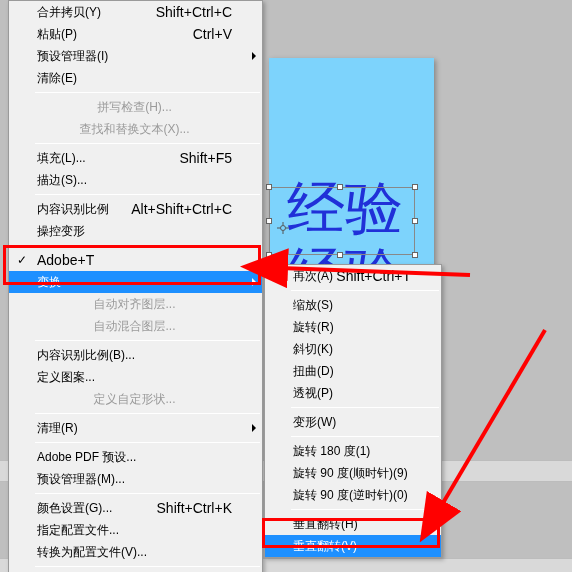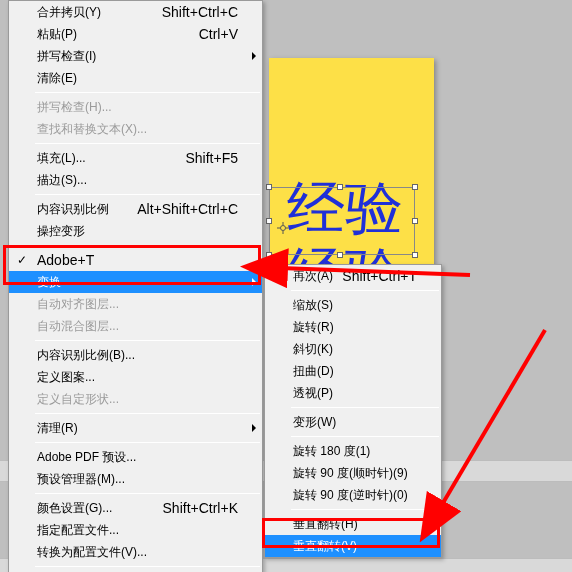--- a/index.html
+++ b/index.html
@@ -16,21 +16,21 @@
     position: absolute;
     left: 0; top: 0; right: 0; bottom: 0;
     background: #bfbfbf;
   }
   .paper {
     position: absolute;
     left: 269px;
     top: 58px;
     width: 165px;
     height: 256px;
-    background: #fde047;
+    background: #7dd3fc;
     box-shadow: 2px 2px 5px rgba(0,0,0,0.3);
   }
   .paper .txt {
     position: absolute;
     font-family: "SimSun", serif;
     font-size: 58px;
     color: #2030d8;
     font-weight: 400;
     white-space: nowrap;
   }
@@ -65,26 +65,26 @@
   }
   .menu-sub {
     left: 264px;
     top: 264px;
     width: 178px;
   }
   .mi {
     display: flex;
     align-items: center;
     height: 22px;
-    padding: 0 24px 0 28px;
+    padding: 0 30px 0 28px;
     position: relative;
     color: #000;
     white-space: nowrap;
   }
-  .mi.disabled { color: #9b9b9b; }
+  .mi.disabled { color: #9b9b9b; text-align: center; }
   .mi .lbl { flex: 1; }
   .mi .sc { color: inherit; font-size: 14px; text-align: right; }
   .mi.highlight {
     background: #1e90ff;
     color: #fff;
   }
   .sep {
     height: 1px;
     margin: 3px 2px 3px 26px;
     background: #d0d0d0;
@@ -166,21 +166,21 @@
 <div class="menu menu-main" id="main-menu">
     <div class="mi">
       <span class="lbl">合并拷贝(Y)</span>
       <span class="sc">Shift+Ctrl+C</span>
     </div>
     <div class="mi">
       <span class="lbl">粘贴(P)</span>
       <span class="sc">Ctrl+V</span>
     </div>
     <div class="mi">
-      <span class="lbl">拼写检查(I)</span>
+      <span class="lbl">预设管理器(I)</span>
       <span class="arrow"></span>
     </div>
     <div class="mi">
       <span class="lbl">清除(E)</span>
     </div>
     <div class="sep"></div>
     <div class="mi disabled">
       <span class="lbl">拼写检查(H)...</span>
     </div>
     <div class="mi disabled">

